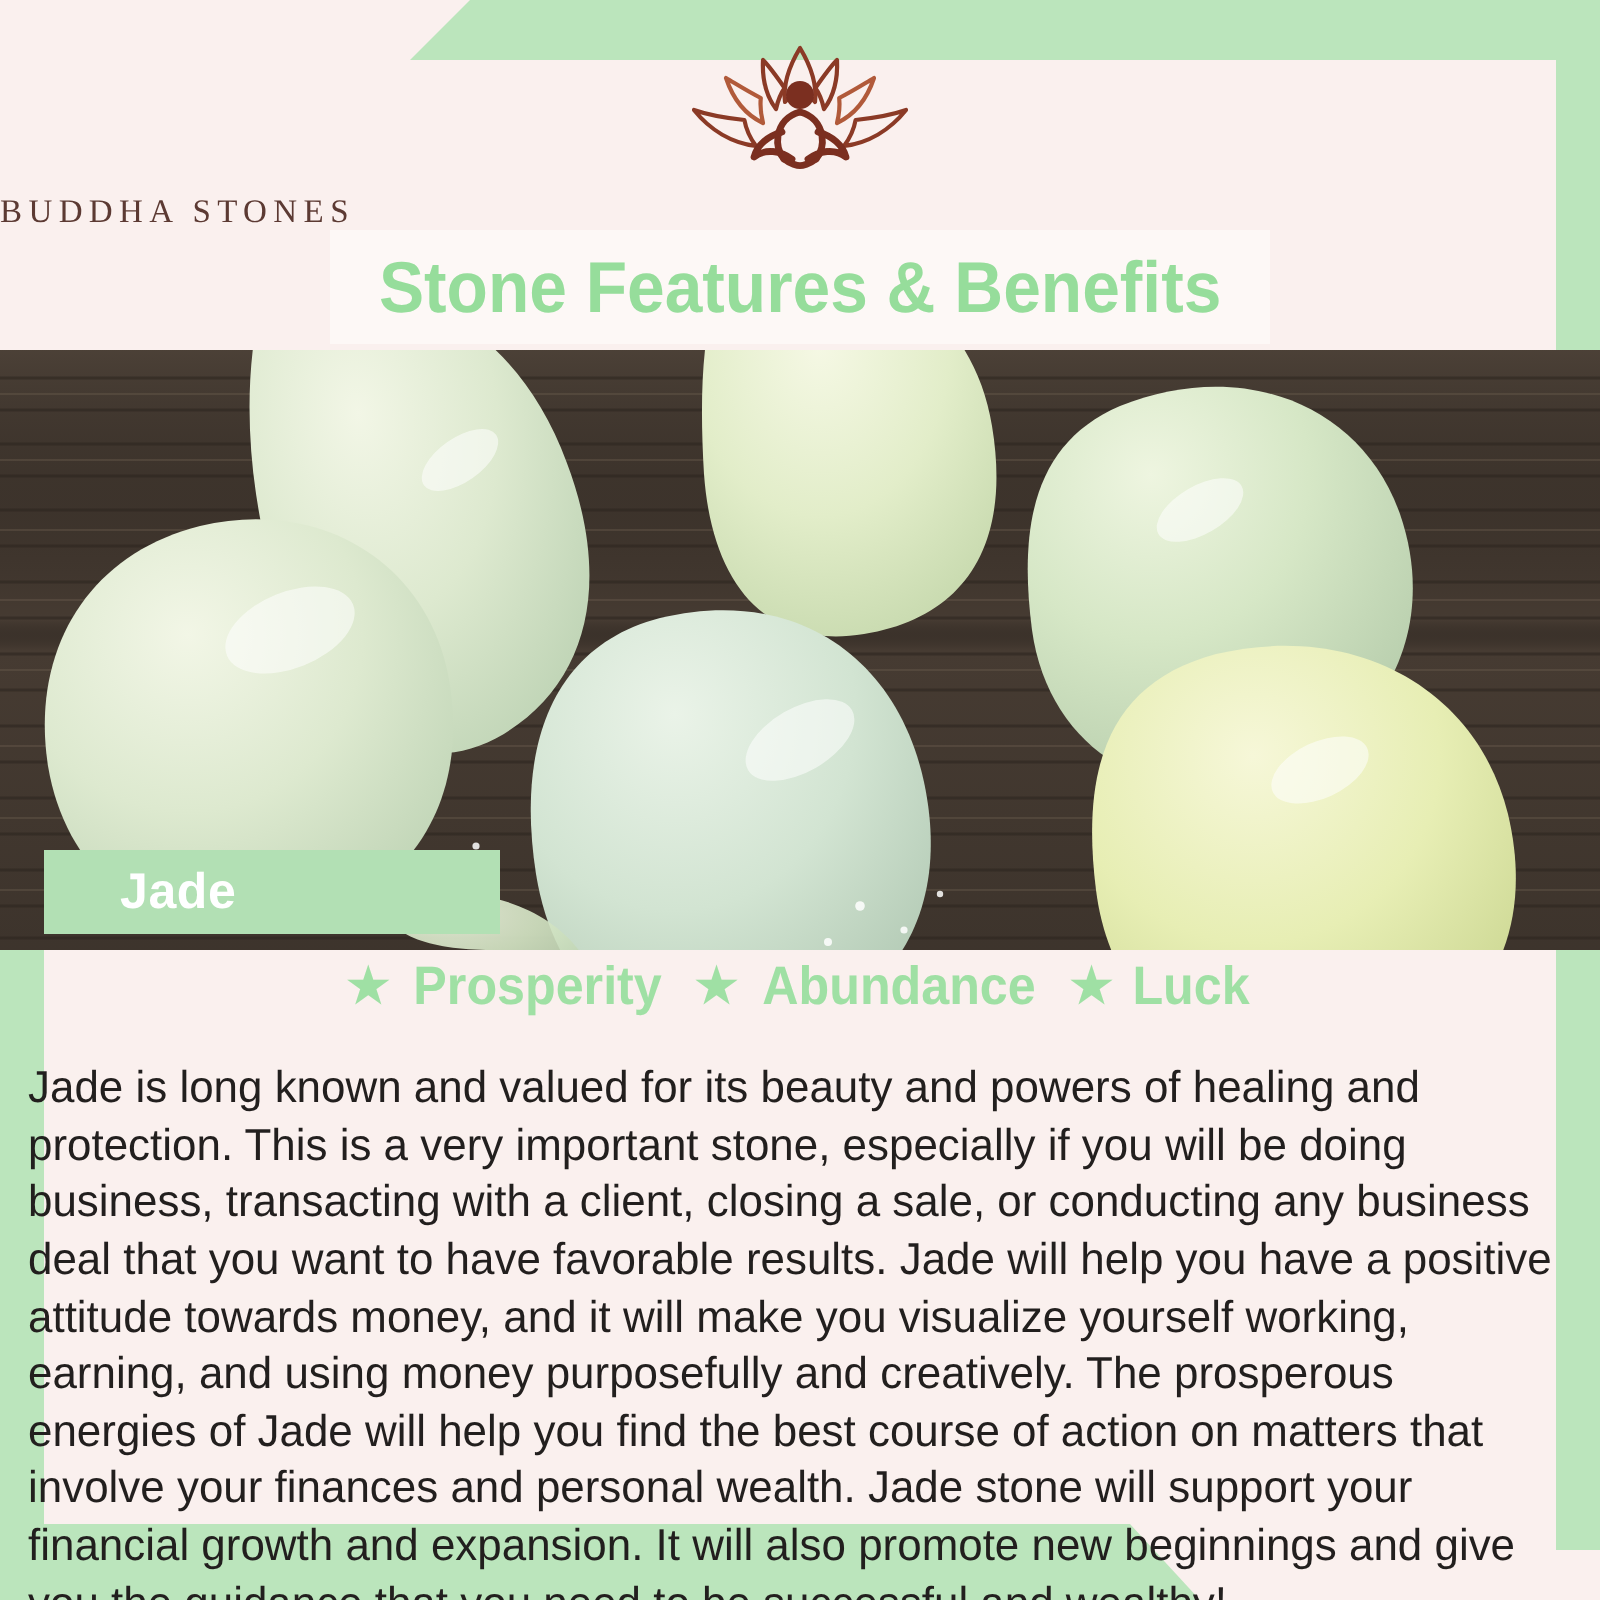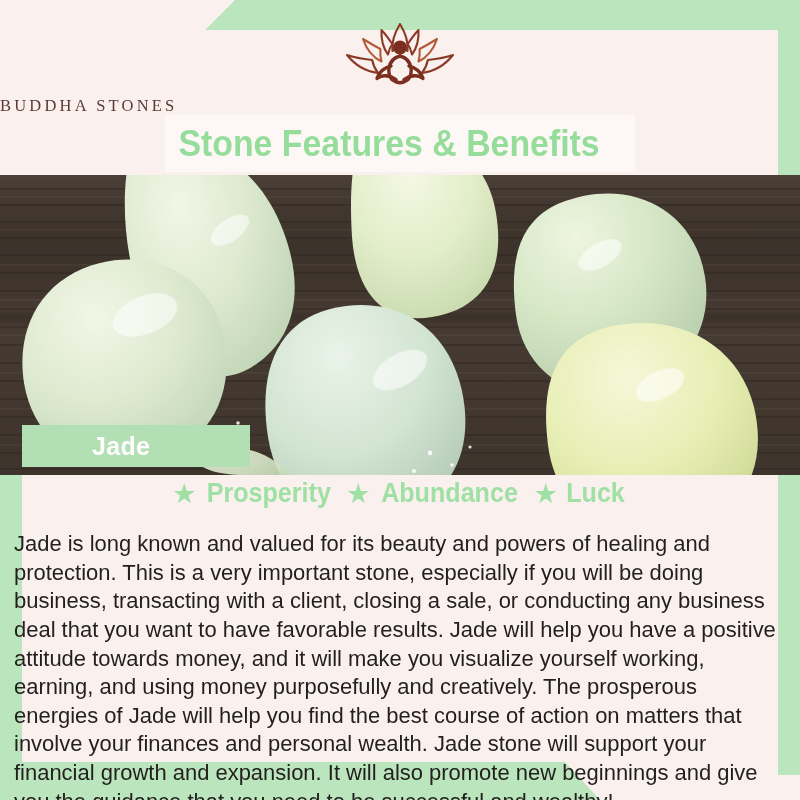--- a/index.html
+++ b/index.html
@@ -30,39 +30,39 @@
   #logo-block{position:absolute;top:18px;left:0;width:800px;text-align:left;}
   #logo-mark{display:block;margin:0 auto;}
   #logo-word{
     margin-top:4px;font-family:"Liberation Serif", serif;
     font-size:16.5px;letter-spacing:3.2px;color:#5c3a33;font-weight:400;
   }
 
   
   #title-banner{
     position:absolute;top:115px;left:165px;width:470px;height:57px;
-    background:#fdf8f6;display:flex;align-items:center;justify-content:flex-start;
+    background:#fdf8f6;display:flex;align-items:center;justify-content:center;
   }
   #title-text{
     font-family:"Liberation Sans Narrow","Liberation Sans",sans-serif;
     font-weight:700;font-size:36px;color:#96dd9b;
     letter-spacing:0px;transform:scaleX(.94);white-space:nowrap;
   }
 
   
   #photo{position:absolute;top:175px;left:0;width:800px;height:300px;overflow:hidden;background:#3b332c;}
   #photo svg{display:block;width:800px;height:300px;}
 
   
   #jade-tab{
     position:absolute;top:425px;left:22px;width:228px;height:42px;
     background:#b2e0b4;display:flex;align-items:center;
   }
   #jade-label{
-    color:#ffffff;font-weight:700;font-size:25px;padding-left:70px;
+    color:#ffffff;font-weight:700;font-size:25px;padding-left:38px;
     font-family:"Liberation Sans",sans-serif;letter-spacing:.3px;
   }
 
   
   #keywords{
     position:absolute;top:478px;left:0;width:800px;
     display:flex;align-items:center;justify-content:center;gap:12px;
     font-family:"Liberation Sans Narrow","Liberation Sans",sans-serif;
     font-weight:700;font-size:27px;color:#9fe0a4;
   }

